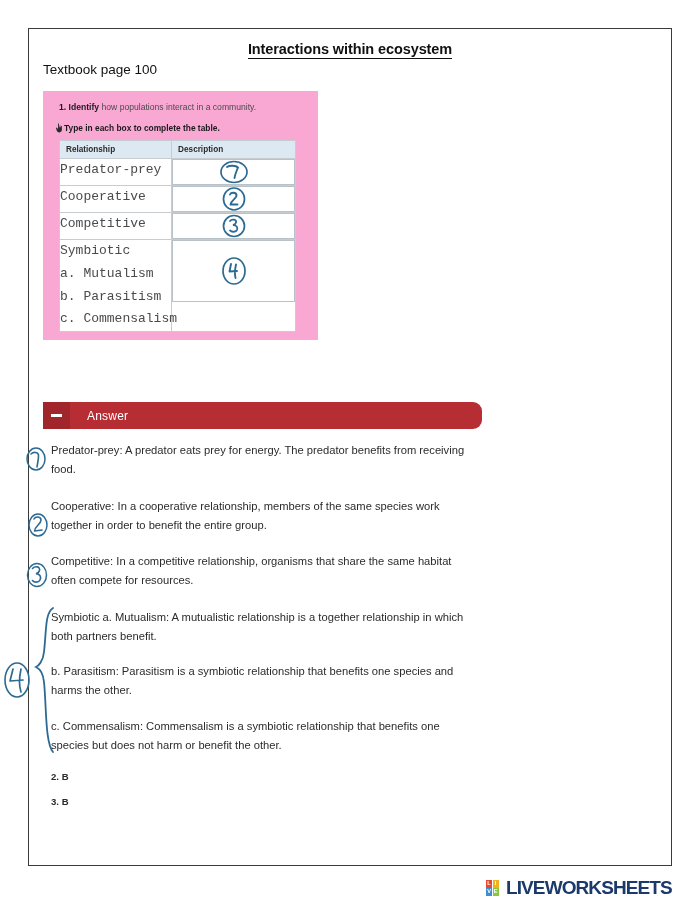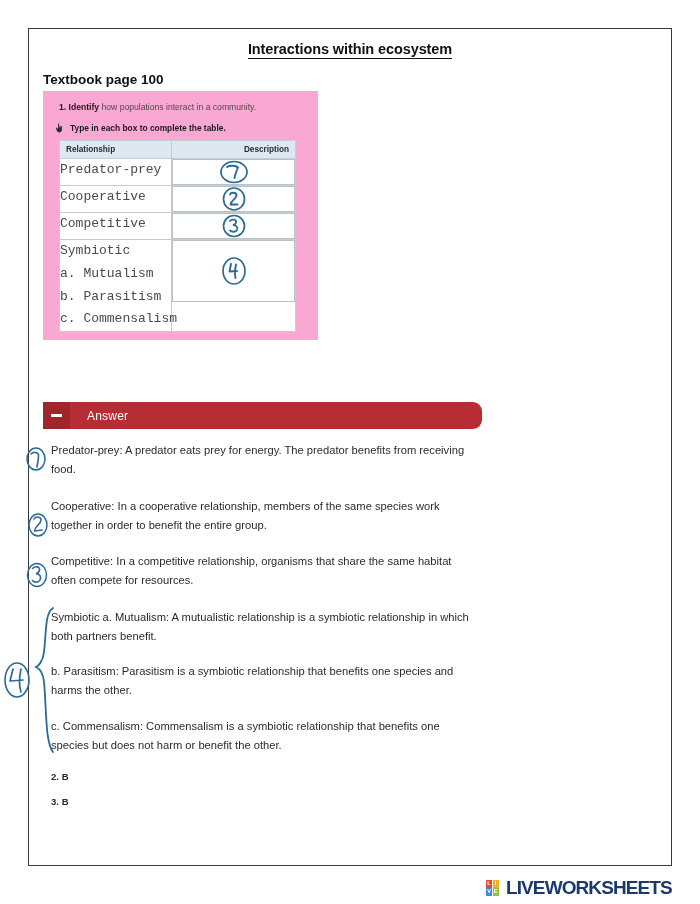--- a/index.html
+++ b/index.html
@@ -42,23 +42,23 @@
   }
   #page-title span {
     border-bottom: 1.6px solid #111111;
     padding-bottom: 1px;
   }
 
   
   #subtitle {
     position: absolute;
     left: 14px;
-    top: 43px;
+    top: 33px;
     font-size: 13.5px;
-    font-weight: bold;
+    font-weight: normal;
     color: #111111;
   }
 
   
   #textbook-excerpt {
     position: absolute;
     left: 14px;
     top: 62px;
     width: 275px;
     background: #f9a8d4;
@@ -69,21 +69,20 @@
     font-size: 8.6px;
     color: #4b4b4b;
     line-height: 1.65;
     margin: 0 0 9px 6px;
   }
   .excerpt-prompt b { color: #1b1b1b; }
 
   .excerpt-instruction {
     display: flex;
     align-items: flex-start;
-    gap: 6px;
     margin: 0 0 7px 2px;
     font-size: 8.4px;
     font-weight: bold;
     color: #1b1b1b;
   }
   .hand-icon {
     display: inline-block;
     width: 9px;
     height: 10px;
     flex: 0 0 auto;
@@ -106,21 +105,21 @@
     padding: 0;
   }
   #relationship-table th {
     background: #dce9f3;
     font-size: 8.2px;
     color: #2a2a2a;
     font-weight: bold;
     padding: 4px 6px;
     text-align: left;
   }
-  #relationship-table th.desc-col { text-align: right; }
+  #relationship-table th.desc-col { text-align: left; }
   .rel-cell {
     font-size: 13px;
     color: #4a4a4a;
     padding: 5px 6px 6px 6px;
     line-height: 1.75;
     font-family: Liberation Mono, monospace;
   }
   .rel-cell div { white-space: nowrap; }
   .desc-cell {
     padding: 5px 6px;
@@ -344,21 +343,21 @@
     <div id="answer-collapse-btn">
         <i></i>
       </div>
     <div id="answer-banner-label">Answer</div>
   </div>
 
   <div id="answer-body">
     <p class="answer-para">Predator-prey: A predator eats prey for energy. The predator benefits from receiving food.</p>
     <p class="answer-para">Cooperative: In a cooperative relationship, members of the same species work together in order to benefit the entire group.</p>
     <p class="answer-para">Competitive: In a competitive relationship, organisms that share the same habitat often compete for resources.</p>
-    <p class="answer-para tight">Symbiotic a. Mutualism: A mutualistic relationship is a symbiotic relationship in which both partners benefit.</p>
+    <p class="answer-para tight">Symbiotic a. Mutualism: A mutualistic relationship is a together relationship in which both partners benefit.</p>
     <p class="answer-para tight">b. Parasitism: Parasitism is a symbiotic relationship that benefits one species and harms the other.</p>
     <p class="answer-para tight">c. Commensalism: Commensalism is a symbiotic relationship that benefits one species but does not harm or benefit the other.</p>
     <p class="short-answer">2. B</p>
     <p class="short-answer">3. B</p>
   </div>
 
 </div>
 
 <svg id="ink-overlay">
 

